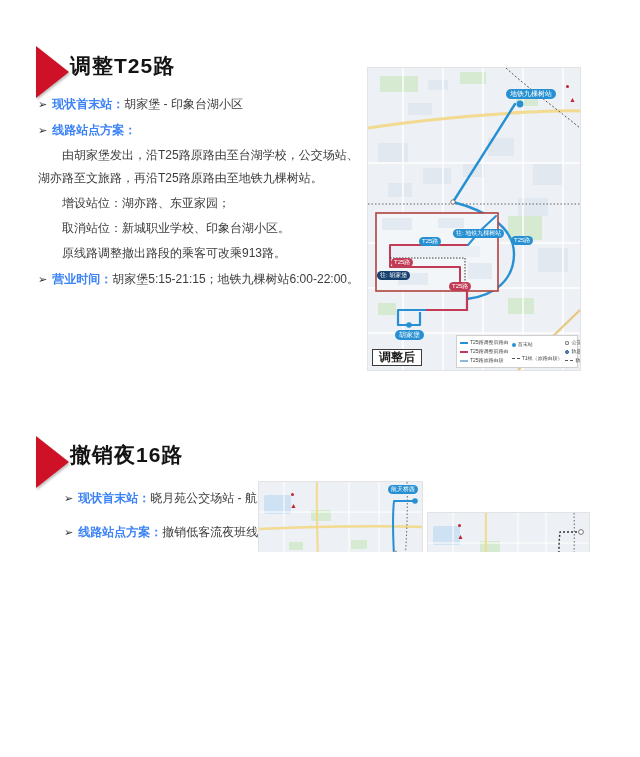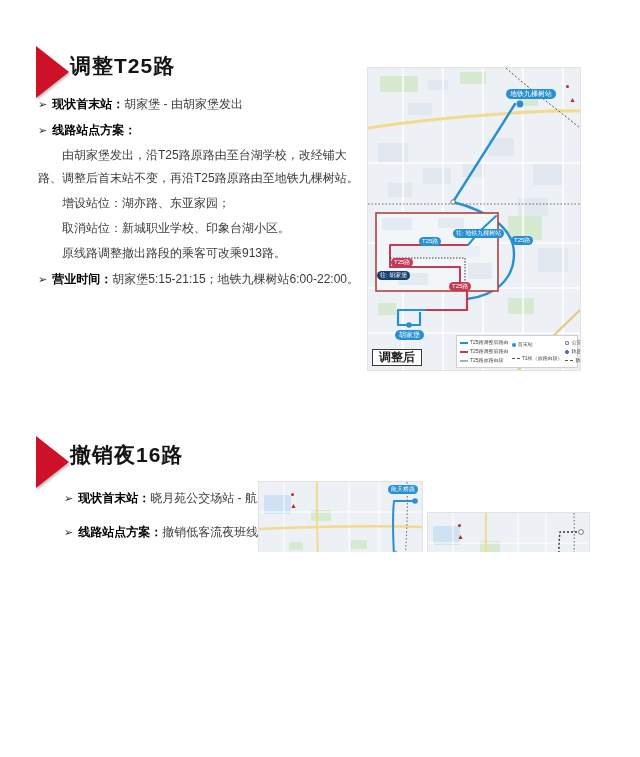--- a/index.html
+++ b/index.html
@@ -11,21 +11,21 @@
        border-top:26px solid transparent;border-bottom:26px solid transparent;
        border-left:33px solid #ce1126;filter:drop-shadow(1px 2px 1px rgba(0,0,0,.25));}
   .h1{position:absolute;font-size:21px;font-weight:bold;color:#141414;letter-spacing:1px;}
 
   
   .textcol{position:absolute;left:38px;top:90px;width:324px;font-size:12px;line-height:23px;color:#3c3c3c;}
   .textcol p{margin:0 0 2px 0;}
   .para{text-indent:2em;}
   .bullet{margin-top:3px !important;color:#3c3c3c;}
   .bullet .gl{margin-right:5px;font-size:11px;color:#2c2c2c;}
-  .bullet b{color:#000000;}
+  .bullet b{color:#3b82f6;}
   .textcol2{position:absolute;left:64px;top:484px;width:260px;font-size:12px;line-height:22px;}
   .textcol2 p{margin:0 0 12px 0;}
 
   
   .map{position:absolute;border:1px solid #e3e3e3;overflow:hidden;background:#edf0f4;}
   .map svg{position:absolute;left:0;top:0;}
 
   
   .badge{position:absolute;background:#2690d2;color:#fff;border-radius:5px;
          padding:1px 3px;font-size:6px;line-height:7px;white-space:nowrap;z-index:5;}
@@ -61,23 +61,23 @@
 </style>
 </head>
 <body>
 
 <div class="page">
 
   <div class="tri" style="left:36px;top:46px;"></div>
   <div class="h1" style="left:70px;top:52px;">调整T25路</div>
 
   <div class="textcol">
-    <p class="bullet"><span class="gl">➢</span><b>现状首末站：</b><span>胡家堡 - 由胡家堡发出</span></p>
+    <p class="bullet"><span class="gl">➢</span><b>现状首末站：</b><span>胡家堡 - 印象台湖小区</span></p>
     <p class="bullet"><span class="gl">➢</span><b>线路站点方案：</b></p>
-    <p class="para">由胡家堡发出，沿T25路原路由至台湖学校，改经铺大路、调整后首末站不变，再沿T25路原路由至地铁九棵树站。</p>
+    <p class="para">由胡家堡发出，沿T25路原路由至台湖学校，公交场站、湖亦路至文旅路，再沿T25路原路由至地铁九棵树站。</p>
     <p class="para">增设站位：湖亦路、东亚家园；</p>
     <p class="para">取消站位：新城职业学校、印象台湖小区。</p>
     <p class="para">原线路调整撤出路段的乘客可改乘913路。</p>
     <p class="bullet"><span class="gl">➢</span><b>营业时间：</b><span>胡家堡5:15-21:15；地铁九棵树站6:00-22:00。</span></p>
   </div>
 
   <div class="map" style="left:367px;top:67px;width:212px;height:302px;">
     <svg width="212" height="302" viewBox="0 0 212 302">
       <rect width="212" height="302" fill="#edf0f4"></rect>
 

